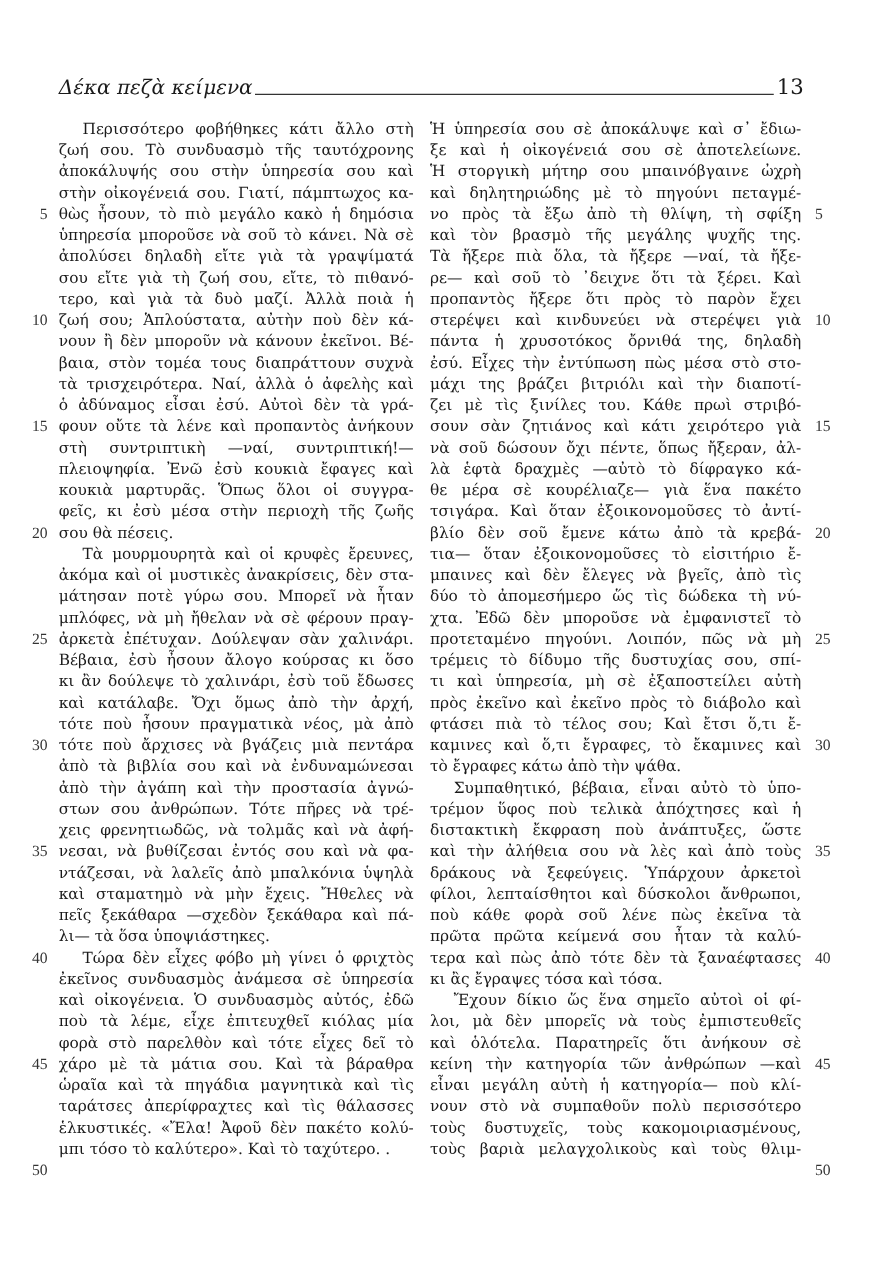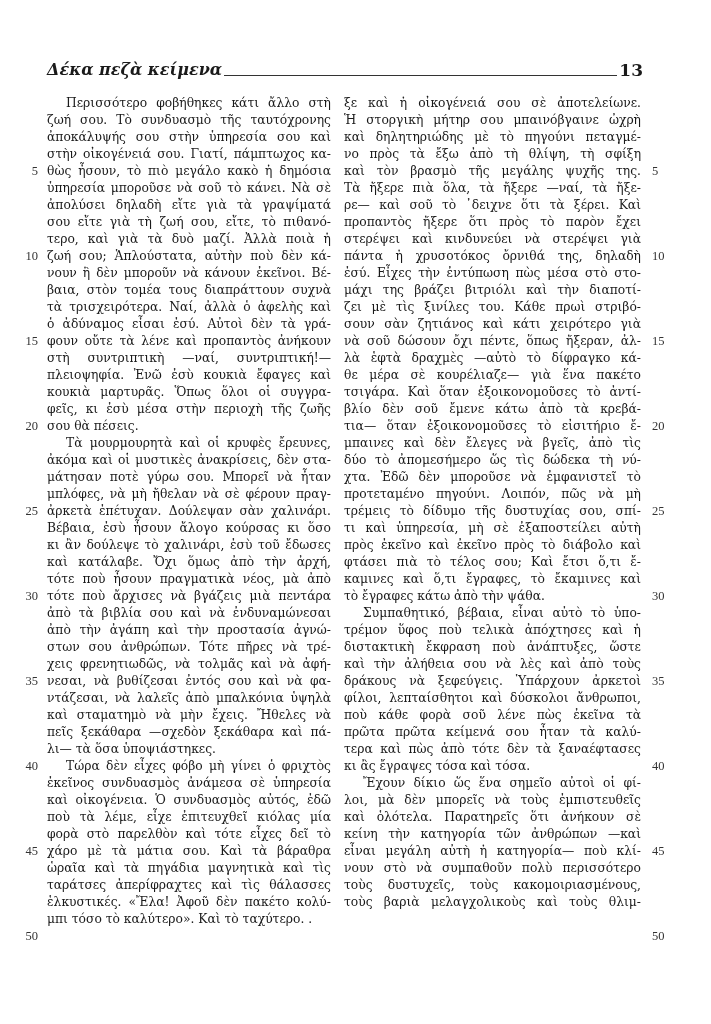--- a/index.html
+++ b/index.html
@@ -3,21 +3,21 @@
 <meta charset="utf-8">
 <style>
   html, body { margin: 0; padding: 0; background: #ffffff; }
   body {
     width: 711px; height: 1024px; position: relative; overflow: hidden;
     font-family: "DejaVu Serif", "Liberation Serif", serif;
     color: #1a1a1a;
   }
   .header {
     position: absolute; left: 47px; top: 56px; width: 596px; height: 24px;
-    display: flex; align-items: flex-end; font-weight: bold;
+    display: flex; align-items: flex-end;
   }
   .header .title {
     font-family: "DejaVu Serif", serif; font-style: italic;
     font-size: 16px; white-space: nowrap; line-height: 20px;
   }
   .header .rule {
     flex: 1; border-bottom: 1px solid #333; margin: 0 2px 4px 2px;
   }
   .header .pageno { font-size: 17px; line-height: 20px; }
 
@@ -106,20 +106,21 @@
     <span class="line">καὶ οἰκογένεια. Ὁ συνδυασμὸς αὐτός, ἐδῶ</span>
     <span class="line">ποὺ τὰ λέμε, εἶχε ἐπιτευχθεῖ κιόλας μία</span>
     <span class="line">φορὰ στὸ παρελθὸν καὶ τότε εἶχες δεῖ τὸ</span>
     <span class="line">χάρο μὲ τὰ μάτια σου. Καὶ τὰ βάραθρα</span>
     <span class="line">ὡραῖα καὶ τὰ πηγάδια μαγνητικὰ καὶ τὶς</span>
     <span class="line">ταράτσες ἀπερίφραχτες καὶ τὶς θάλασσες</span>
     <span class="line">ἑλκυστικές. «Ἔλα! Ἀφοῦ δὲν πακέτο κολύ-</span>
     <span class="line last">μπι τόσο τὸ καλύτερο». Καὶ τὸ ταχύτερο. .</span>
   </div>
 <div class="col col-right" id="col-right">
+    <span class="line">Ἡ ὑπηρεσία σου σὲ ἀποκάλυψε καὶ σ᾽ ἔδιω-</span>
     <span class="line">ξε καὶ ἡ οἰκογένειά σου σὲ ἀποτελείωνε.</span>
     <span class="line">Ἡ στοργικὴ μήτηρ σου μπαινόβγαινε ὠχρὴ</span>
     <span class="line">καὶ δηλητηριώδης μὲ τὸ πηγούνι πεταγμέ-</span>
     <span class="line">νο πρὸς τὰ ἔξω ἀπὸ τὴ θλίψη, τὴ σφίξη</span>
     <span class="line">καὶ τὸν βρασμὸ τῆς μεγάλης ψυχῆς της.</span>
     <span class="line">Τὰ ἤξερε πιὰ ὅλα, τὰ ἤξερε —ναί, τὰ ἤξε-</span>
     <span class="line">ρε— καὶ σοῦ τὸ ᾽δειχνε ὅτι τὰ ξέρει. Καὶ</span>
     <span class="line">προπαντὸς ἤξερε ὅτι πρὸς τὸ παρὸν ἔχει</span>
     <span class="line">στερέψει καὶ κινδυνεύει νὰ στερέψει γιὰ</span>
     <span class="line">πάντα ἡ χρυσοτόκος ὄρνιθά της, δηλαδὴ</span>

